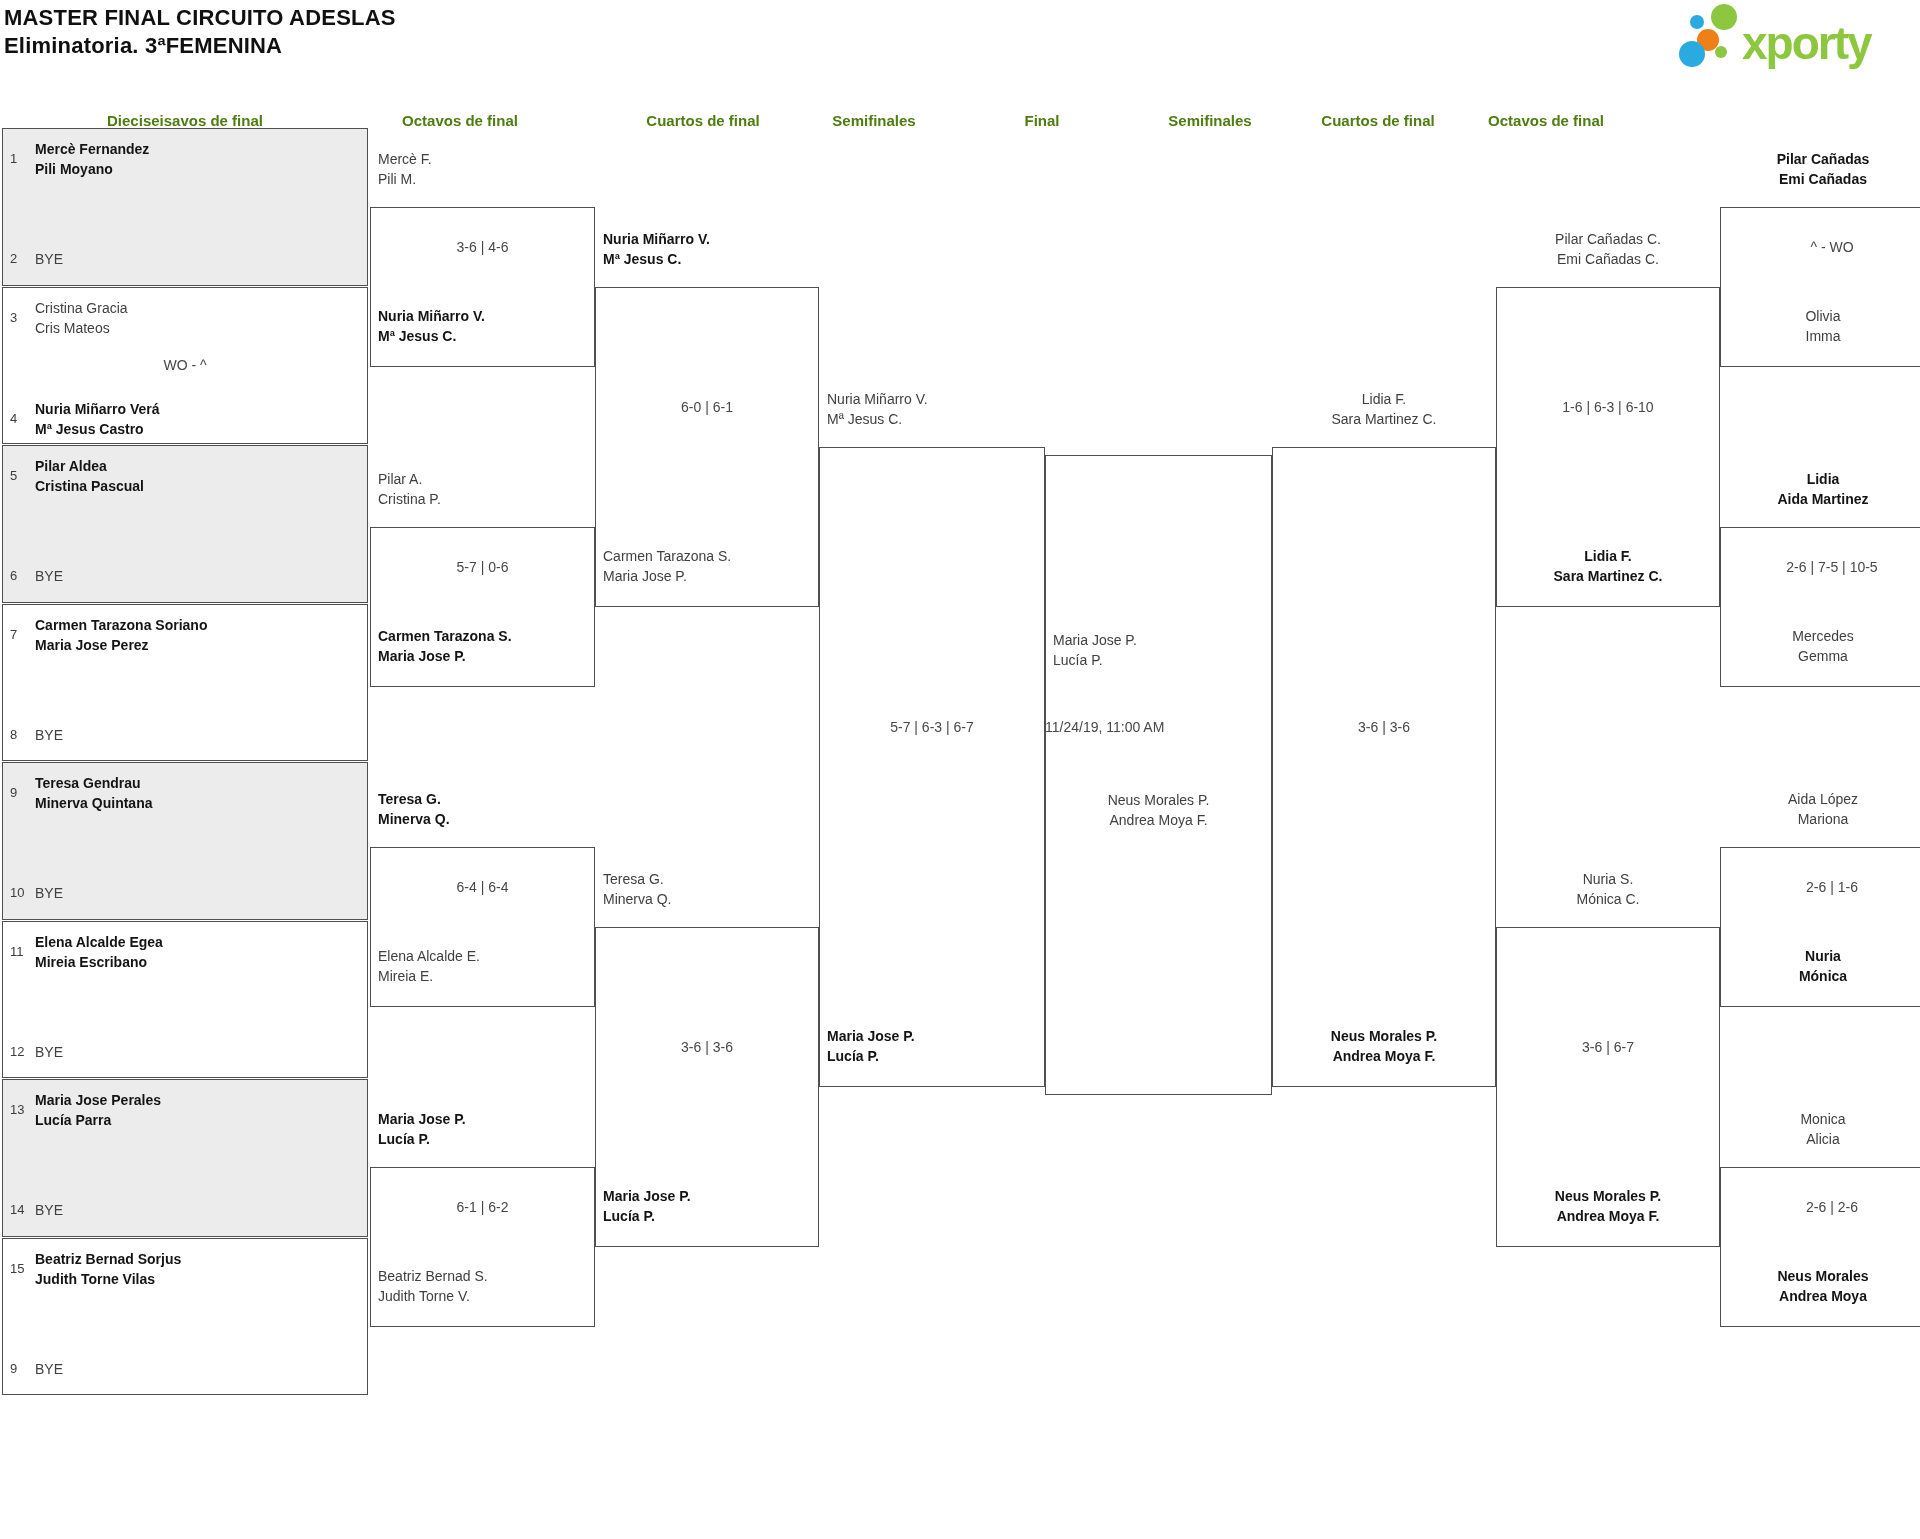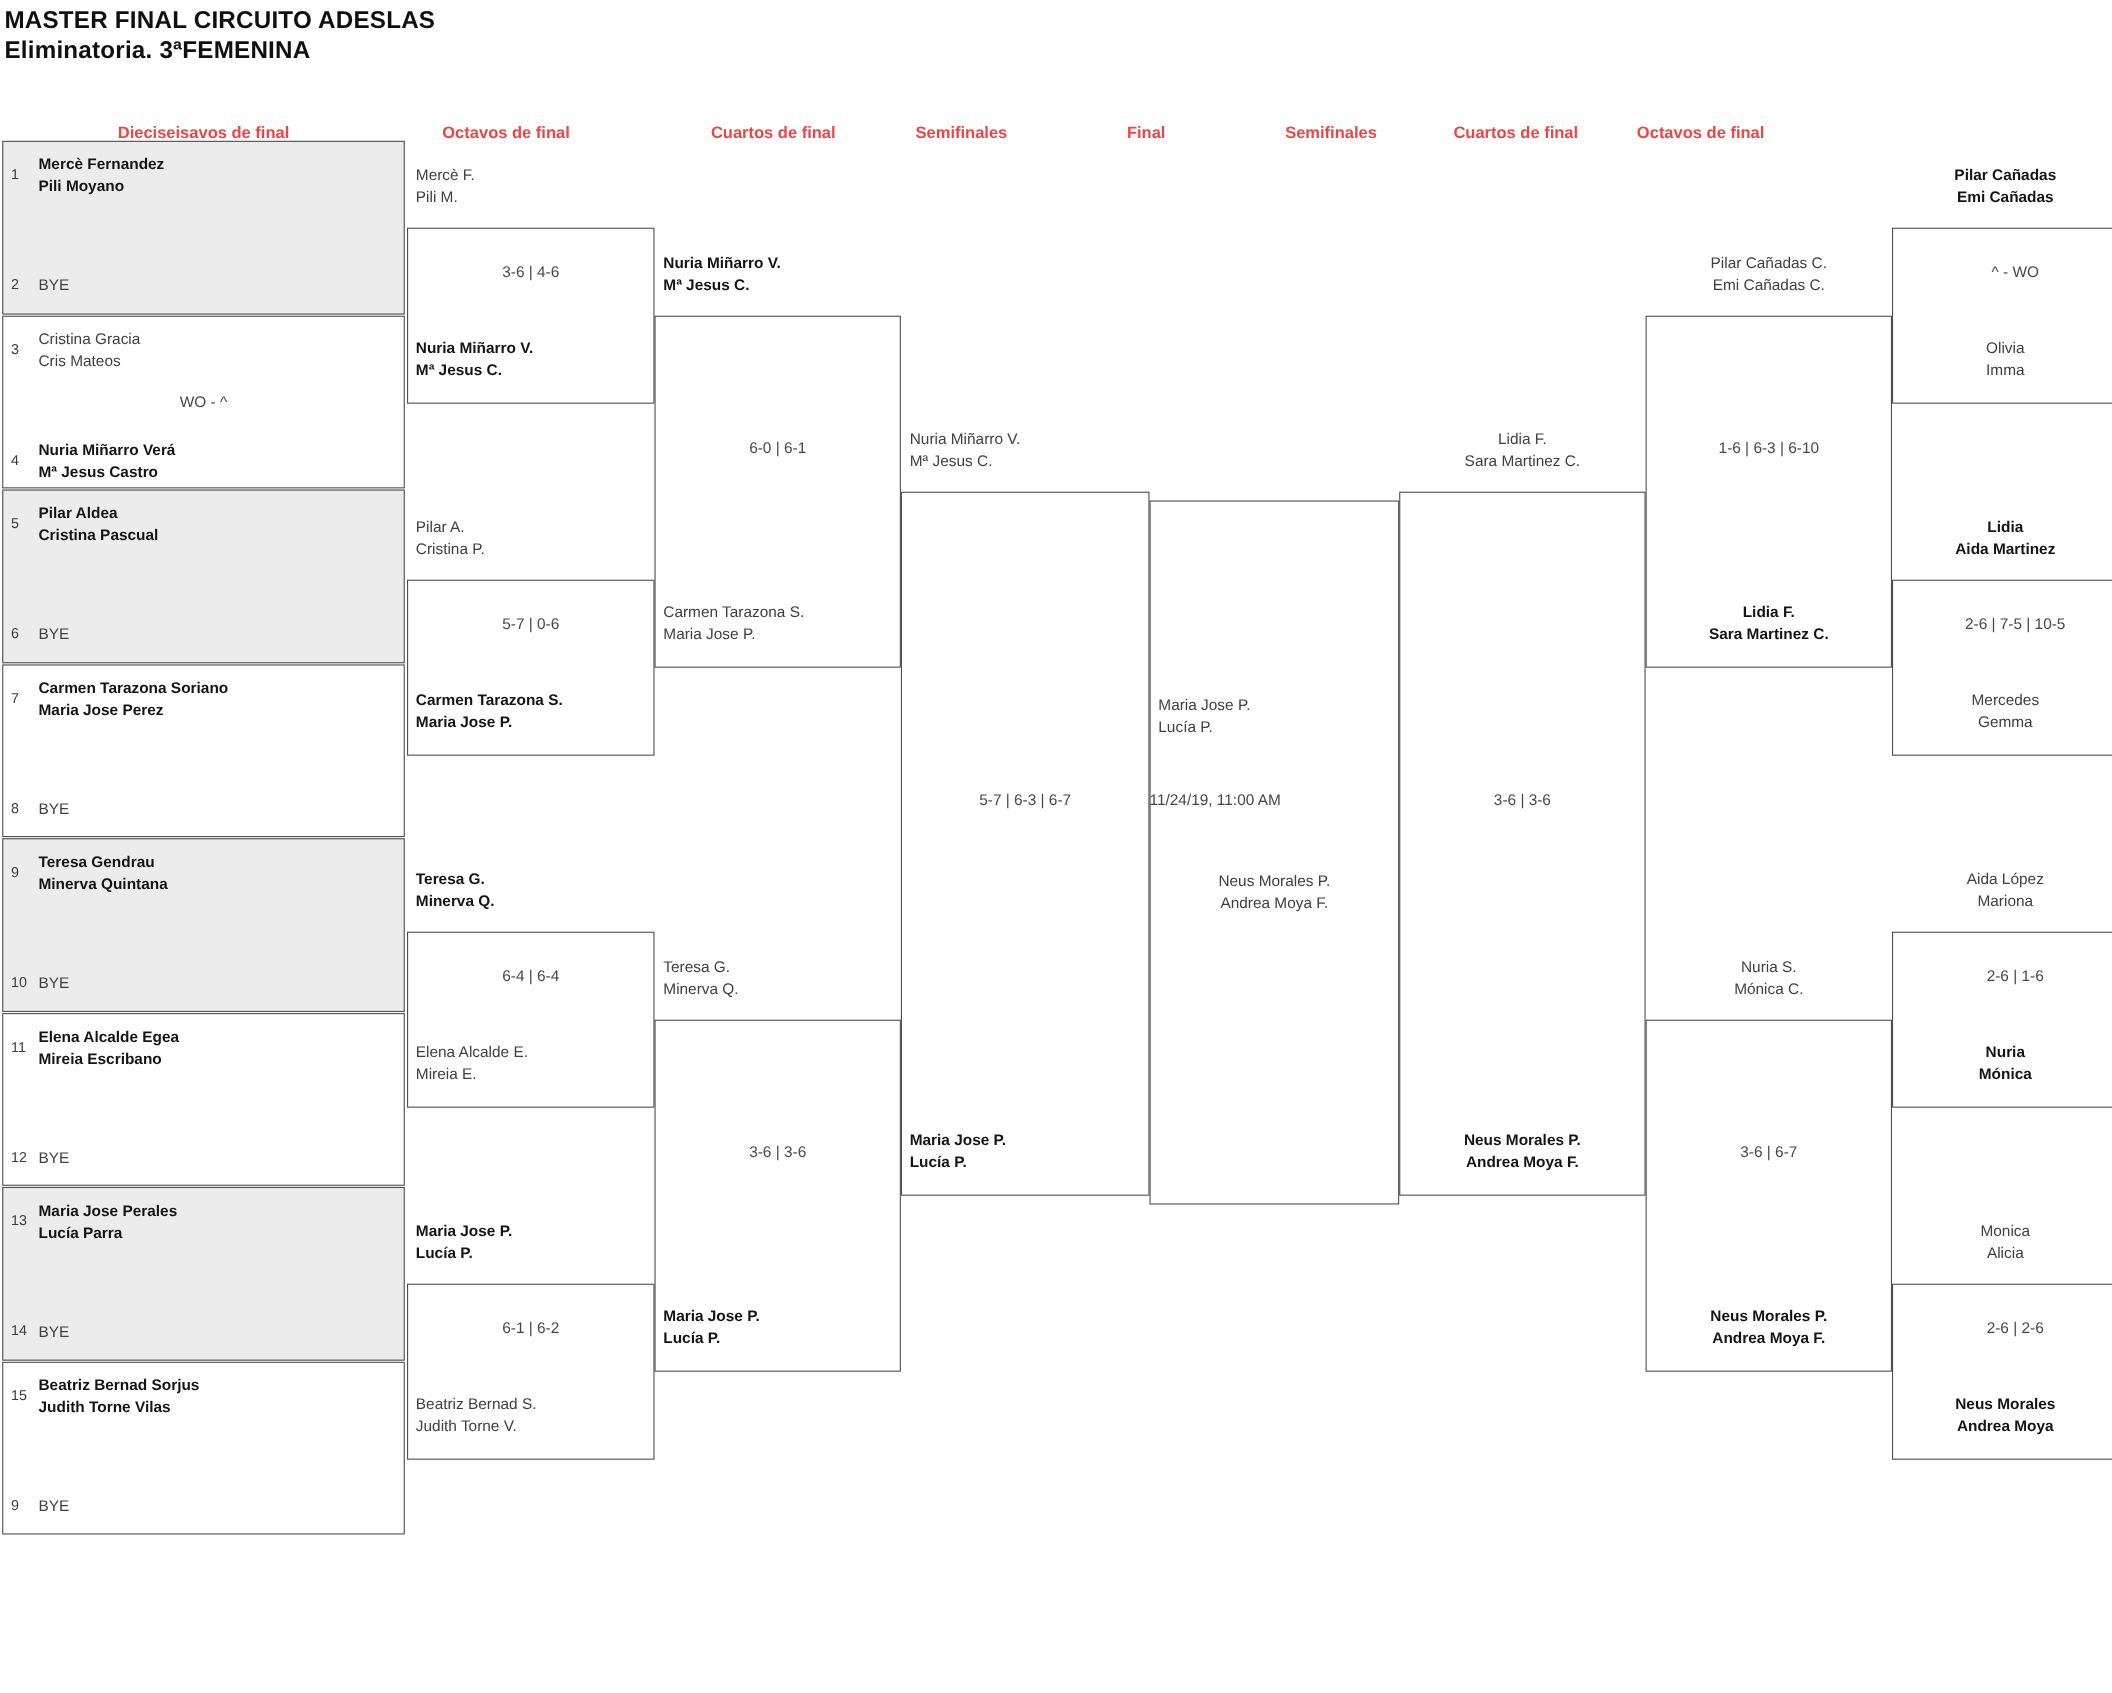--- a/index.html
+++ b/index.html
@@ -1,19 +1,19 @@
 <!DOCTYPE html>
 <html><head>
 <meta charset="utf-8">
 <style>
   html,body{margin:0;padding:0;background:#fff;}
   body{font-family:"Liberation Sans", sans-serif;}
   .canvas{position:relative;width:1920px;height:1539px;overflow:hidden;background:#ffffff;}
   .title{position:absolute;left:4px;top:4px;font-size:22px;font-weight:700;color:#101010;line-height:28px;letter-spacing:.2px;}
-  .round-header{position:absolute;top:112px;width:260px;margin-left:-130px;text-align:center;font-size:15px;font-weight:600;color:#ef4444;}
+  .round-header{position:absolute;top:112px;width:260px;margin-left:-130px;text-align:center;font-size:15px;font-weight:600;color:#4d7c0f;}
   .seed-block{position:absolute;left:2px;width:366px;border:1px solid #4f4f4f;box-sizing:border-box;background:#fff;}
   .seed-block.shaded{background:#ececec;}
   .seed-num{position:absolute;left:8px;width:22px;font-size:13px;color:#3c3c3c;line-height:20px;}
   .names{position:absolute;font-size:14px;line-height:20px;color:#3f3f3f;font-weight:400;white-space:nowrap;}
   .names.bold{font-weight:700;color:#141414;}
   .score{position:absolute;text-align:center;font-size:14px;color:#474747;line-height:20px;}
   .match-box{position:absolute;border:1px solid #4f4f4f;box-sizing:border-box;background:transparent;}
   .final-date{position:absolute;text-align:left;font-size:14px;color:#474747;line-height:20px;}
   .logo{position:absolute;left:1680px;top:0;width:240px;height:78px;}
   .logo .dot{position:absolute;border-radius:50%;}
@@ -23,20 +23,28 @@
 </style>
 </head>
 <body>
 
 <div class="canvas">
   <div class="title">
     <div>MASTER FINAL CIRCUITO ADESLAS</div>
     <div>Eliminatoria. 3ªFEMENINA</div>
   </div>
 
+  <div class="logo">
+    <div class="dot" style="left:10px;top:15px;width:14px;height:14px;background:#29abe2;"></div>
+    <div class="dot" style="left:31px;top:4px;width:26px;height:26px;background:#8dc63f;"></div>
+    <div class="dot" style="left:17px;top:29px;width:22px;height:22px;background:#ef8018;"></div>
+    <div class="dot" style="left:35px;top:46px;width:12px;height:12px;background:#8dc63f;"></div>
+    <div class="dot" style="left:-1px;top:41px;width:26px;height:26px;background:#29abe2;"></div>
+    <div class="word">xporty</div>
+  </div>
 
   <div id="bracket">
       <div class="round-header" style="left: 185px;">Dieciseisavos de final</div>
       <div class="round-header" style="left: 460px;">Octavos de final</div>
       <div class="round-header" style="left: 703px;">Cuartos de final</div>
       <div class="round-header" style="left: 874px;">Semifinales</div>
       <div class="round-header" style="left: 1042px;">Final</div>
       <div class="round-header" style="left: 1210px;">Semifinales</div>
       <div class="round-header" style="left: 1378px;">Cuartos de final</div>
       <div class="round-header" style="left: 1546px;">Octavos de final</div>

